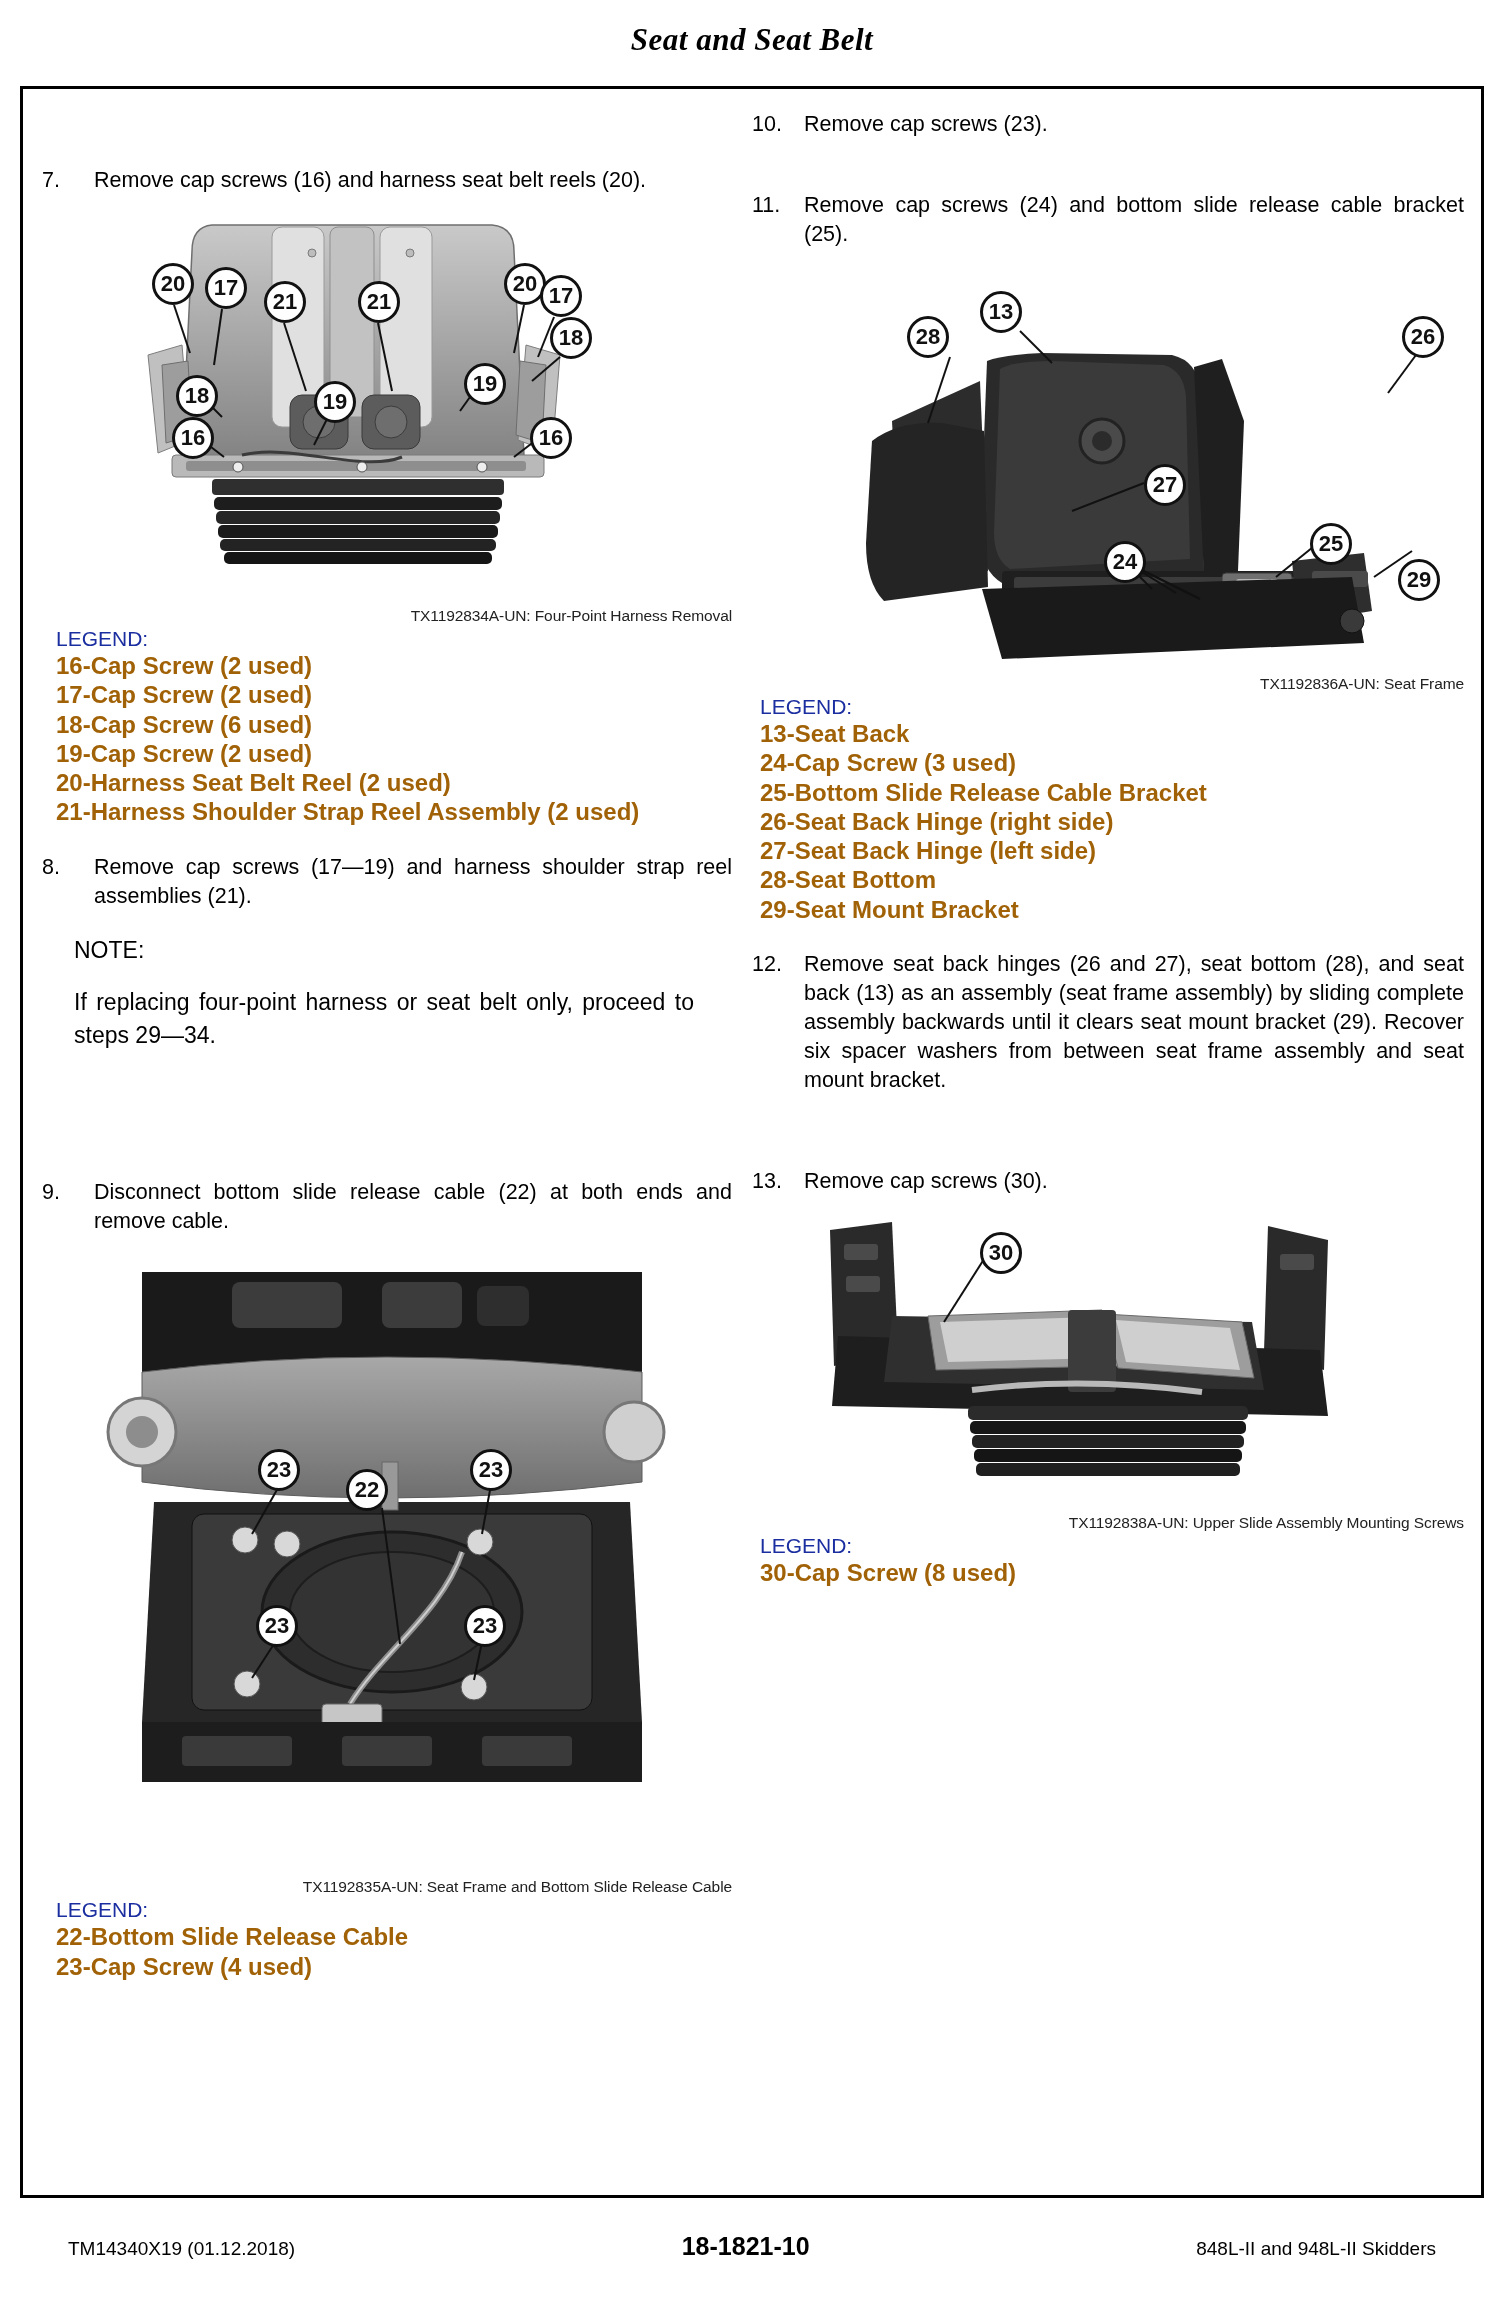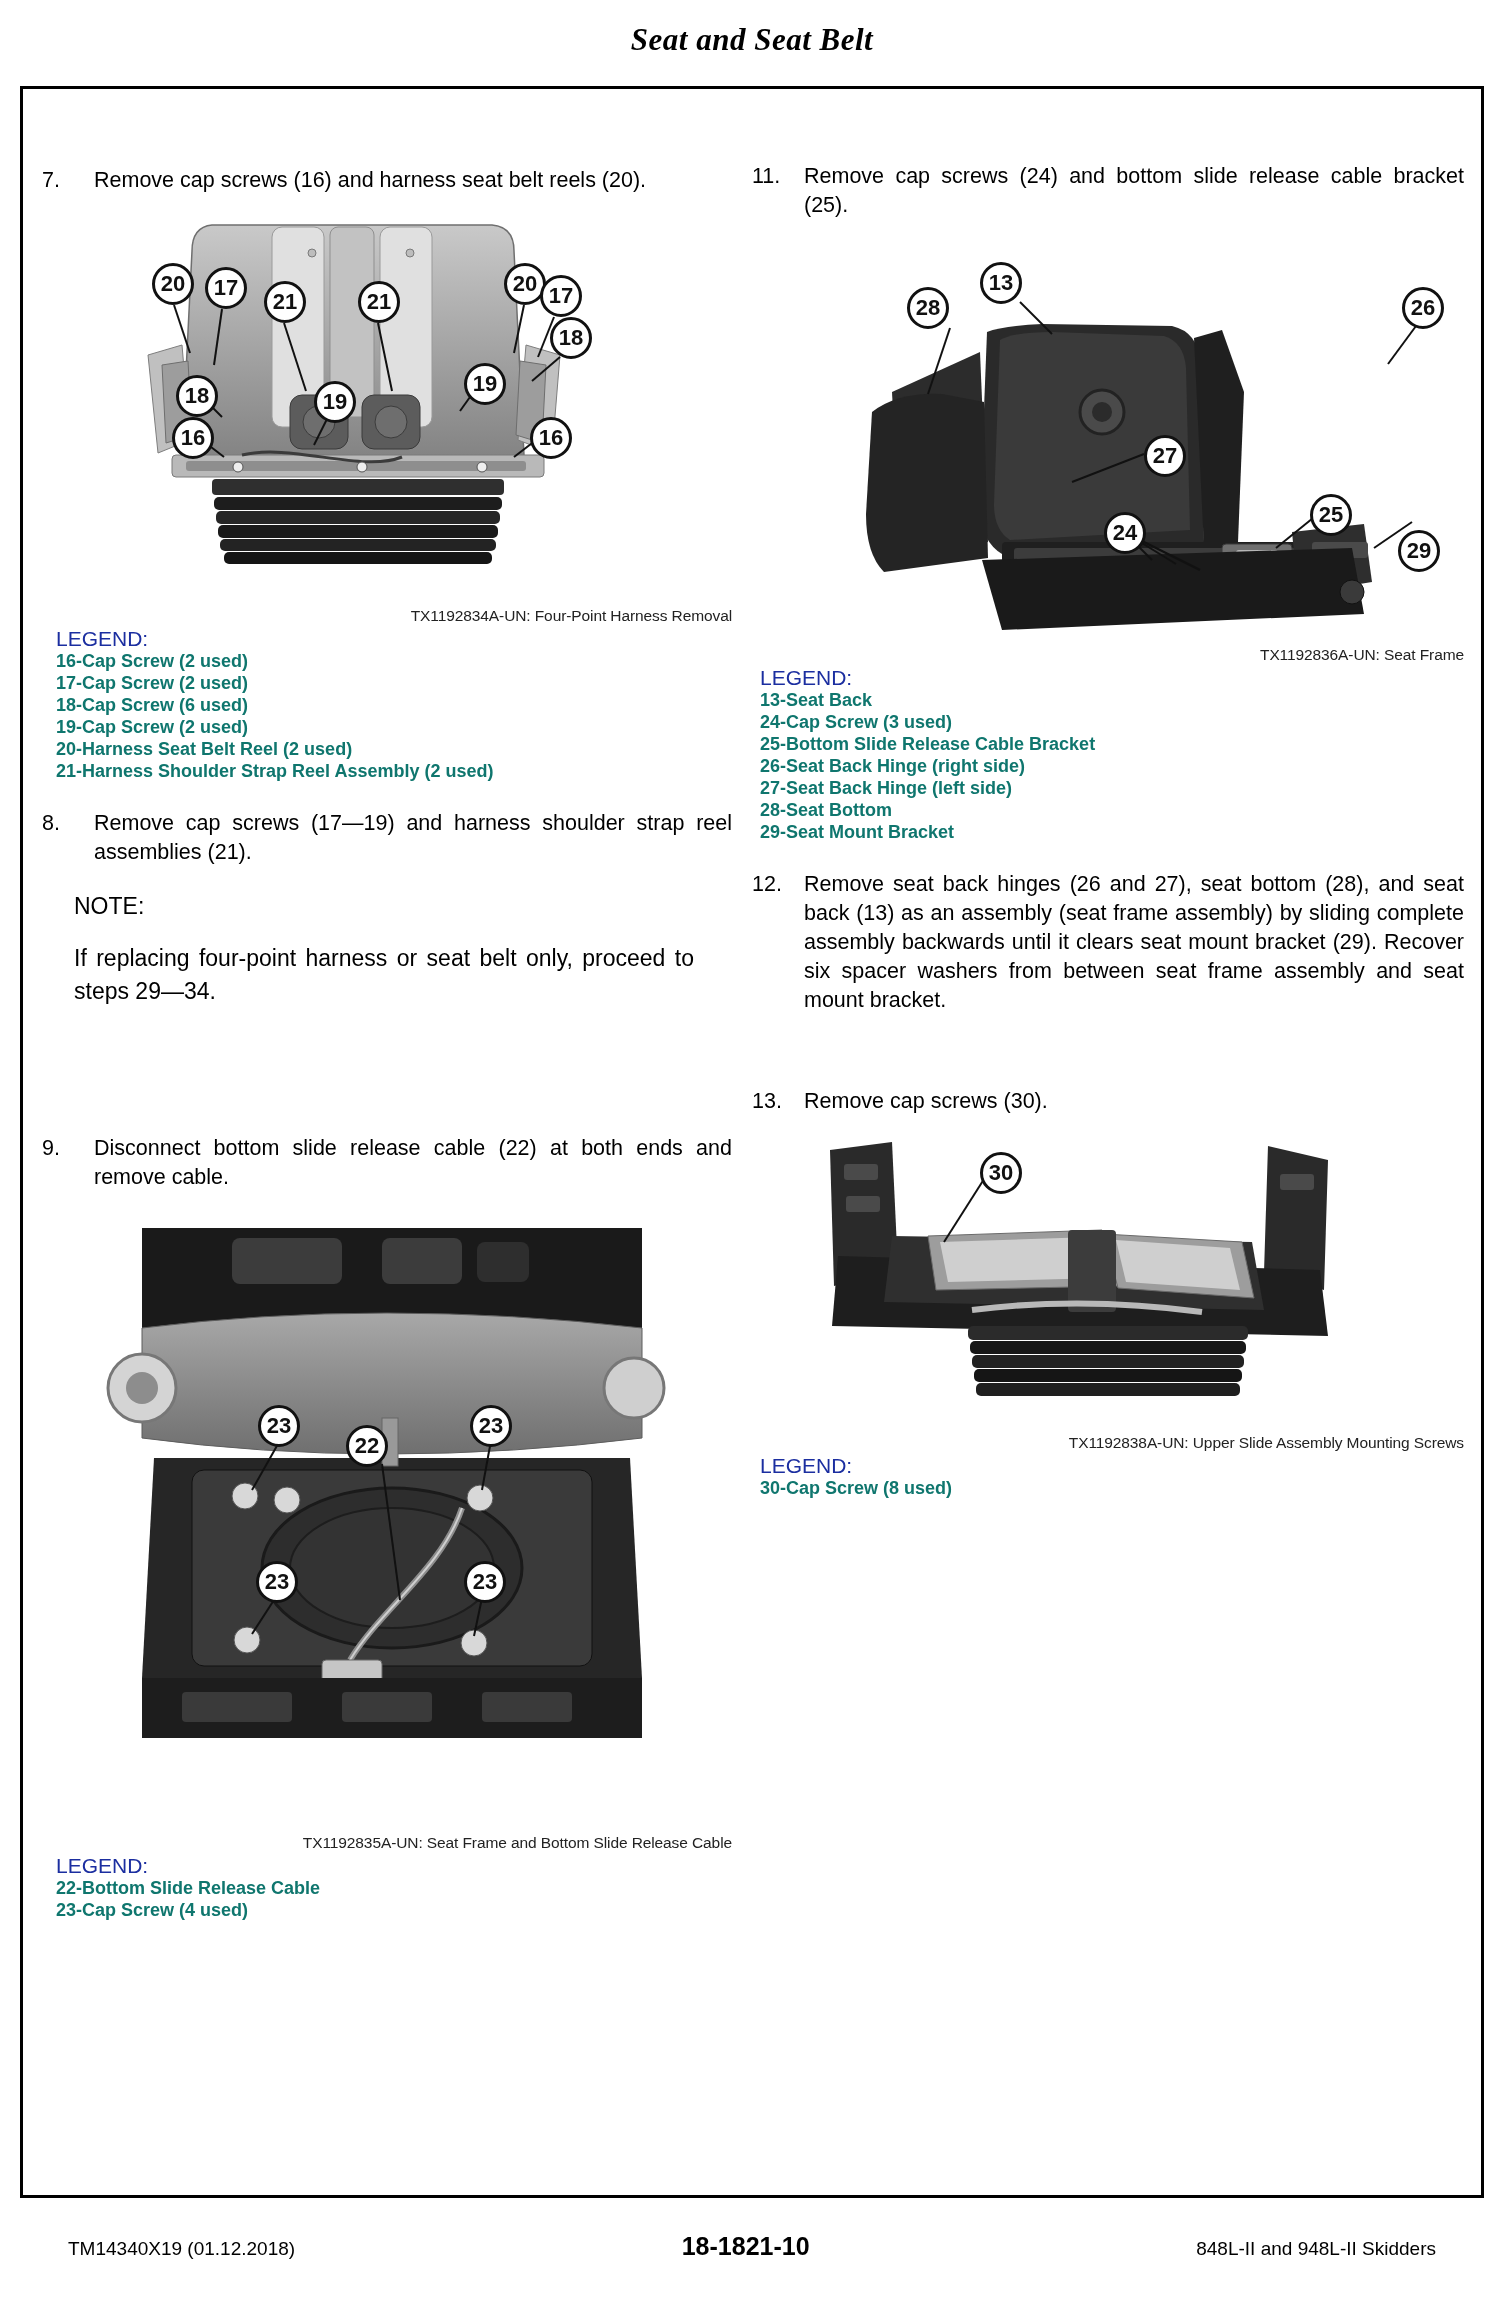--- a/index.html
+++ b/index.html
@@ -134,23 +134,23 @@
     margin-top: 2px;
     letter-spacing: -0.1px;
     text-align: right;
   }
   .legend-title {
     color: #1b2ea0;
     font-size: 21px;
     margin-top: 2px;
   }
   .legend-item {
-    color: #0f766e;
+    color: #a16207;
     font-weight: bold;
-    font-size: 18px;
+    font-size: 24px;
     line-height: 1.22;
   }
   
   .illus {
     position: relative;
     background: #ffffff;
   }
   .callout {
     position: absolute;
     width: 42px;
@@ -360,20 +360,24 @@
       <div class="legend-title" style="margin-left:14px;">LEGEND:</div>
       <div style="margin-left:14px;">
         <div class="legend-item">22-Bottom Slide Release Cable</div>
         <div class="legend-item">23-Cap Screw (4 used)</div>
       </div>
     </div>
   </div>
 
   <div class="col-right">
 
+    <div class="step">
+      <div class="step-num">10.</div>
+      <div class="step-body">Remove cap screws (23).</div>
+    </div>
 
     <div class="step" style="margin-top:52px;">
       <div class="step-num">11.</div>
       <div class="step-body">Remove cap screws (24) and bottom slide release cable bracket (25).</div>
     </div>
 
     <div class="figure" style="margin-top:22px;">
       <div class="illus" style="width:700px;height:400px;">
         <svg width="700" height="400" viewBox="0 0 700 400">
           <rect x="0" y="0" width="700" height="400" fill="#ffffff"></rect>

